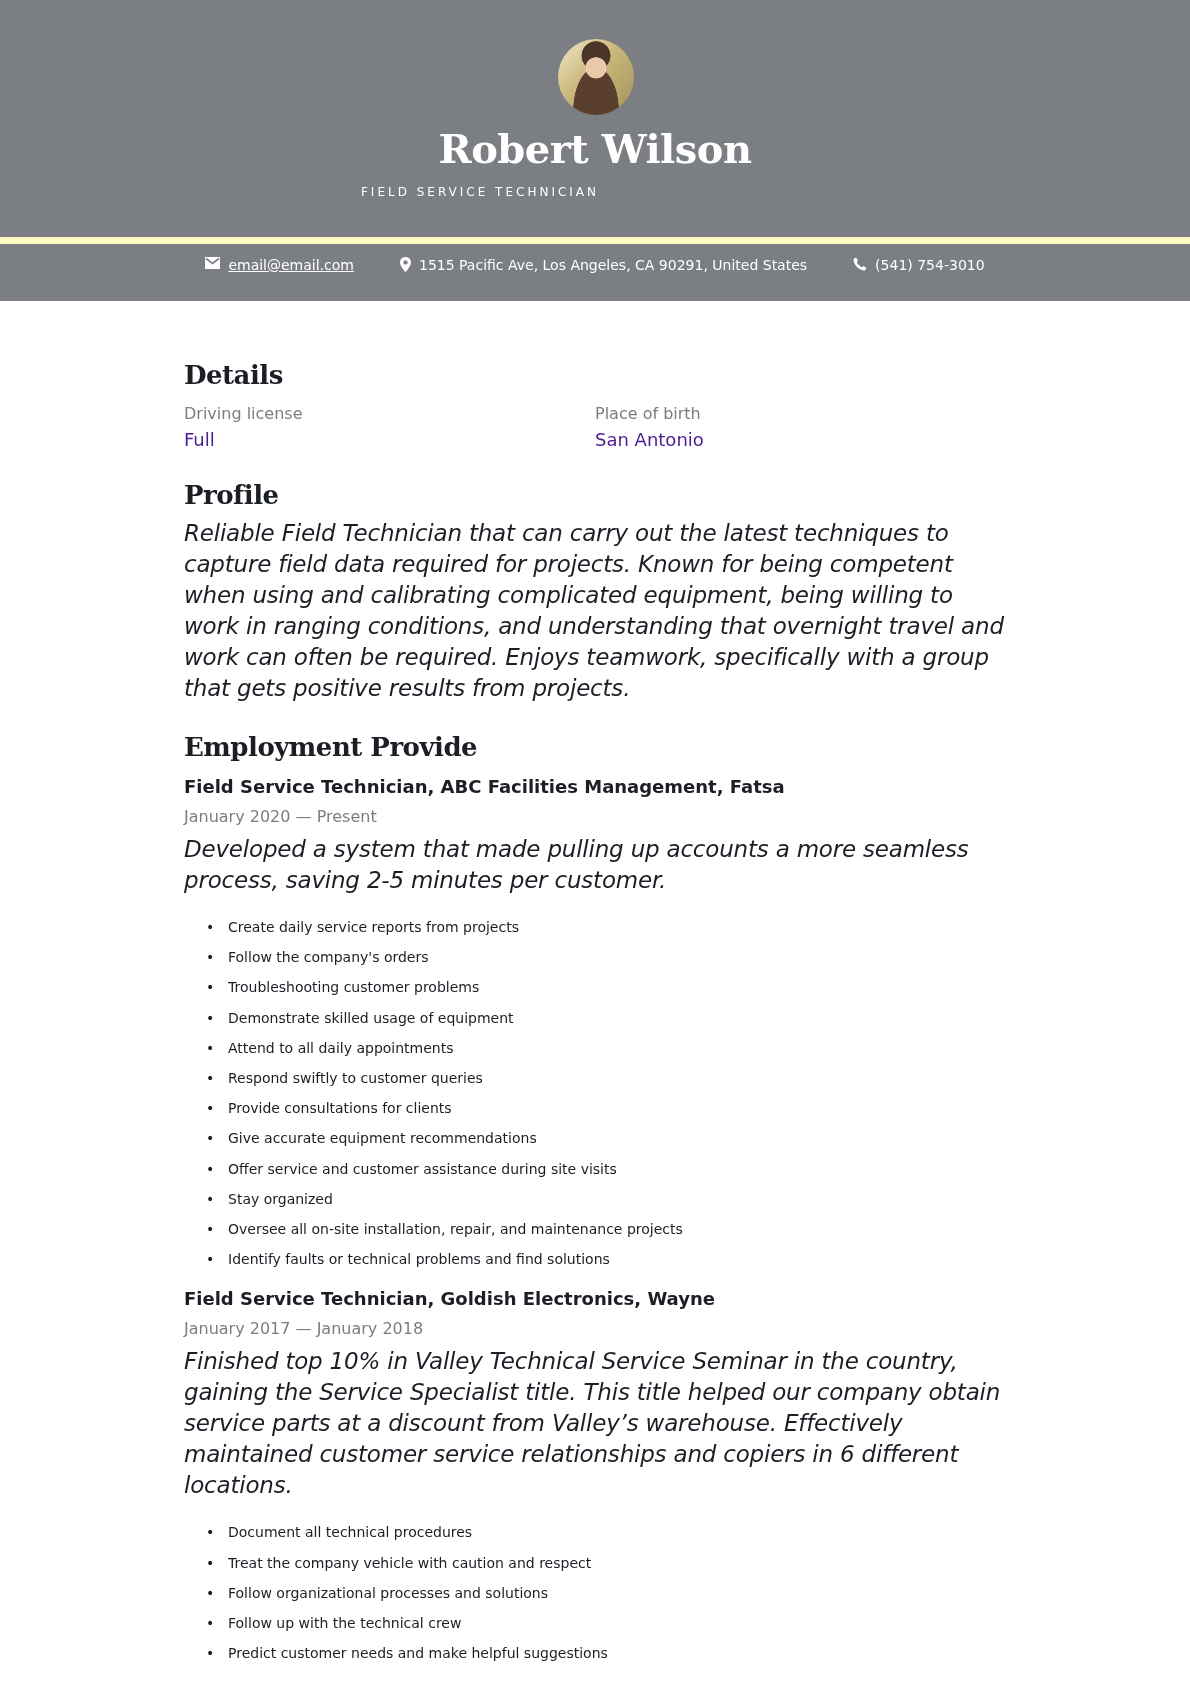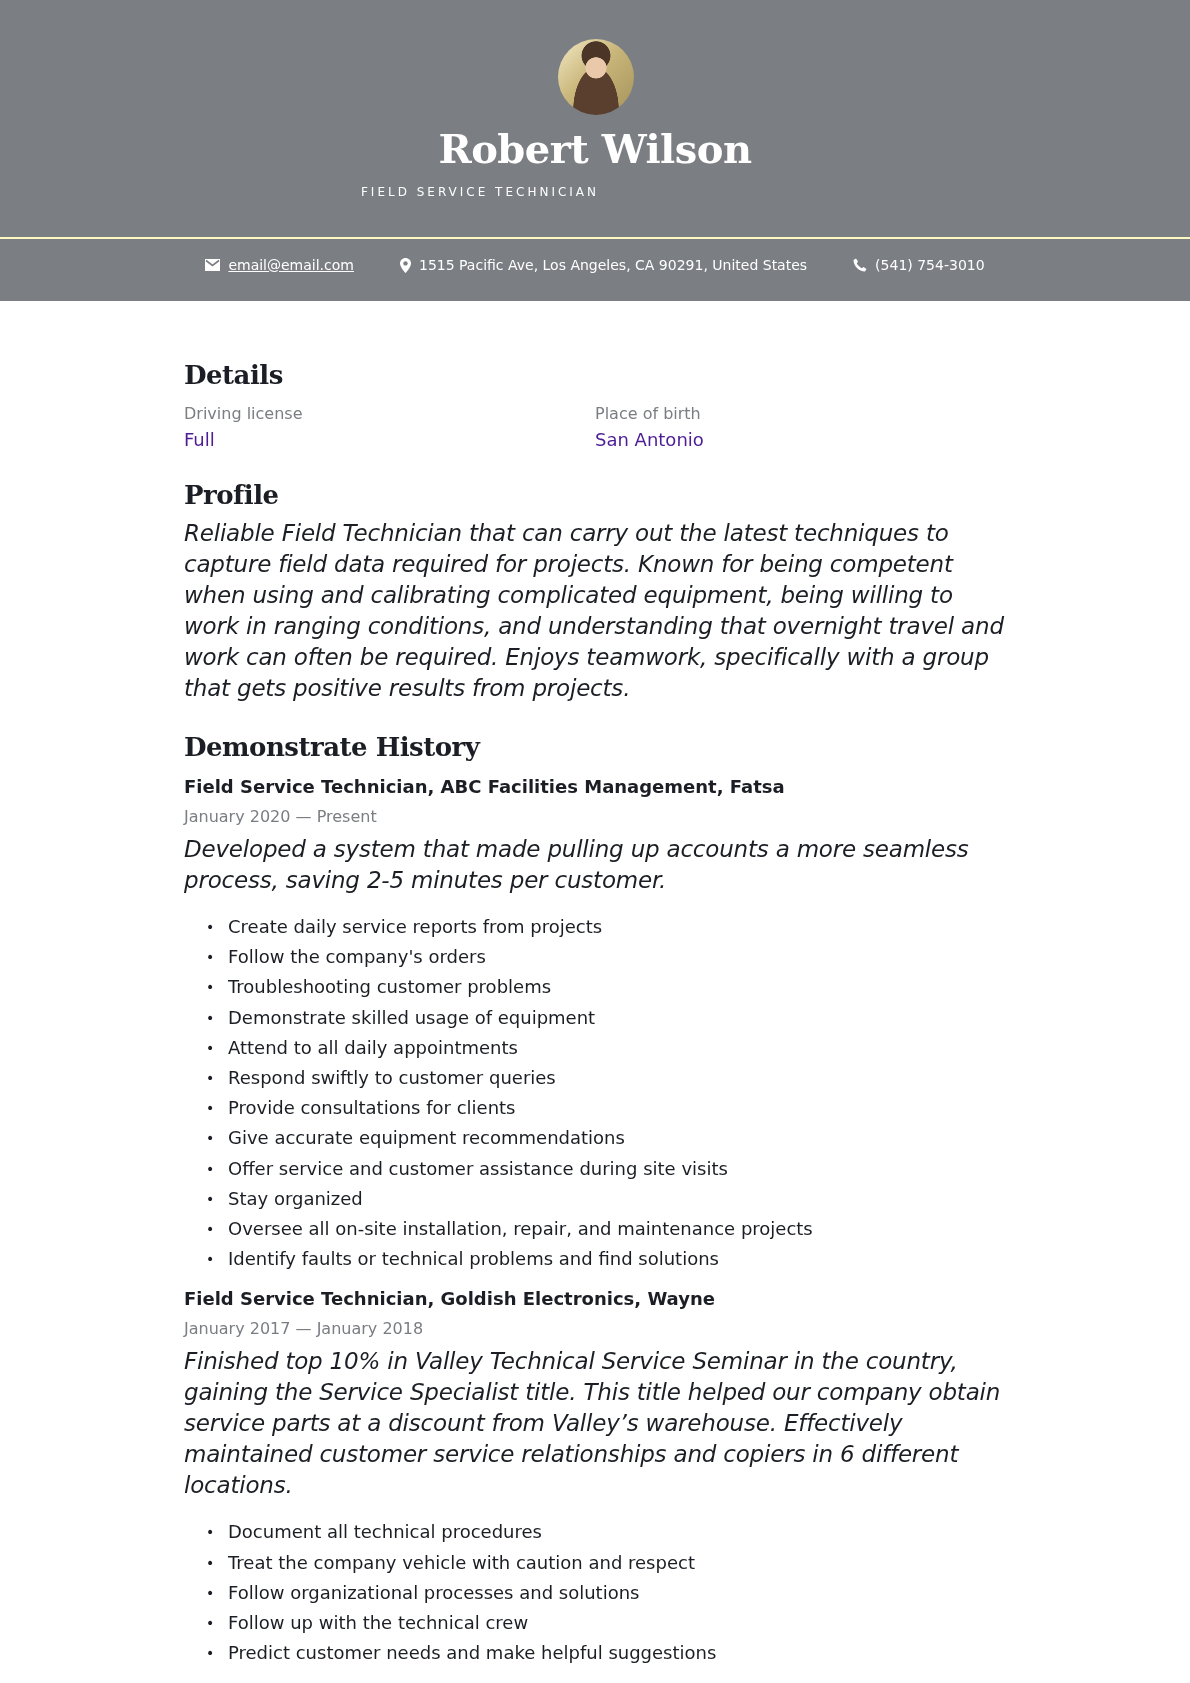--- a/index.html
+++ b/index.html
@@ -1,43 +1,43 @@
 <!DOCTYPE html>
 <html><head>
 <meta charset="utf-8">
 <style>
   html, body { margin:0; padding:0; }
   body { width:1190px; height:1683px; background:#ffffff; overflow:hidden; font-family:"DejaVu Sans", sans-serif; color:#1b1e24; position:relative; }
   .header { position:absolute; left:0; top:0; width:1190px; height:301px; background:#7b7e82; }
-  .header-top { position:absolute; left:0; top:0; width:1190px; height:237px; border-bottom:2px solid #fef9c3; }
+  .header-top { position:absolute; left:0; top:0; width:1190px; height:237px; border-bottom:7px solid #fef9c3; }
   .avatar { position:absolute; left:558px; top:39px; width:76px; height:76px; border-radius:50%; overflow:hidden;
             background: radial-gradient(circle at 50% 38%, #e9c9a9 0 17%, transparent 18%),
                         radial-gradient(circle at 50% 22%, #4b3526 0 20%, transparent 21%),
                         radial-gradient(ellipse at 50% 95%, #5a3f2f 0 42%, transparent 43%),
                         linear-gradient(135deg, #f3e9c6 0%, #c9b67a 45%, #a4935b 100%); }
   .name { position:absolute; left:0; top:125px; width:1190px; text-align:center; color:#ffffff; font-family:"DejaVu Serif", serif; font-weight:bold; font-size:40px; letter-spacing:-0.5px; }
   .jobtitle { position:absolute; left:0; top:185px; width:960px; text-align:center; color:#ffffff; font-size:12px; letter-spacing:3px; }
   .contacts { position:absolute; left:0; top:257px; width:1190px; display:flex; justify-content:center; align-items:center; gap:46px; color:#ffffff; font-size:14px; }
-  .contact { display:flex; align-items:center; gap:8px; }
+  .contact { display:flex; gap:8px; }
   .contact a { color:#ffffff; text-decoration:underline; }
   .icon svg { display:block; }
 
   .content { position:absolute; left:184px; top:360px; width:822px; }
   .h2 { font-family:"DejaVu Serif", serif; font-weight:bold; font-size:26px; color:#1b1e24; letter-spacing:-0.5px; margin:0; }
   .details-grid { display:flex; margin-top:14px; }
   .details-col { width:458px; }
   .label { color:#7a7d82; font-size:16px; }
   .value { font-size:18px; color:#4c1d95; margin-top:6px; }
   .sec-profile { margin-top:30px; }
   .italic-para { font-style:italic; font-size:23px; line-height:31px; color:#1b1e24; margin-top:8px; letter-spacing:-0.2px; }
   .sec-emp { margin-top:28px; }
   .job-title { font-weight:bold; font-size:18px; color:#1b1e24; margin-top:14px; }
   .job-dates { color:#7a7d82; font-size:16px; margin-top:10px; }
   .bullets { list-style:none; padding:0; margin:16px 0 0 22px; }
-  .bullets li { font-size:18px; line-height:30.2px; position:relative; padding-left:22px; color:#1b1e24; }
+  .bullets li { font-size:14px; line-height:30.2px; position:relative; padding-left:22px; color:#1b1e24; }
   .bullets li::before { content:"•"; position:absolute; left:0; top:0; font-size:14px; }
   .job2 { margin-top:10px; }
 </style>
 </head>
 <body>
 
 <div class="header">
   <div class="header-top">
     <div class="avatar"></div>
     <div class="name">Robert Wilson</div>
@@ -87,21 +87,21 @@
       </div>
     </div>
   </section>
 
   <section class="sec-profile">
     <h2 class="h2">Profile</h2>
     <p class="italic-para" style="margin-bottom:0">Reliable Field Technician that can carry out the latest techniques to capture field data required for projects. Known for being competent when using and calibrating complicated equipment, being willing to work in ranging conditions, and understanding that overnight travel and work can often be required. Enjoys teamwork, specifically with a group that gets positive results from projects.</p>
   </section>
 
   <section class="sec-emp">
-    <h2 class="h2">Demonstrate History</h2>
+    <h2 class="h2">Employment Provide</h2>
 
     <div>
       <div class="job-title">Field Service Technician, ABC Facilities Management, Fatsa</div>
       <div class="job-dates">January 2020 — Present</div>
       <p class="italic-para" style="margin-bottom:0">Developed a system that made pulling up accounts a more seamless process, saving 2-5 minutes per customer.</p>
       <ul class="bullets">
         <li>Create daily service reports from projects</li>
         <li>Follow the company's orders</li>
         <li>Troubleshooting customer problems</li>
         <li>Demonstrate skilled usage of equipment</li>

